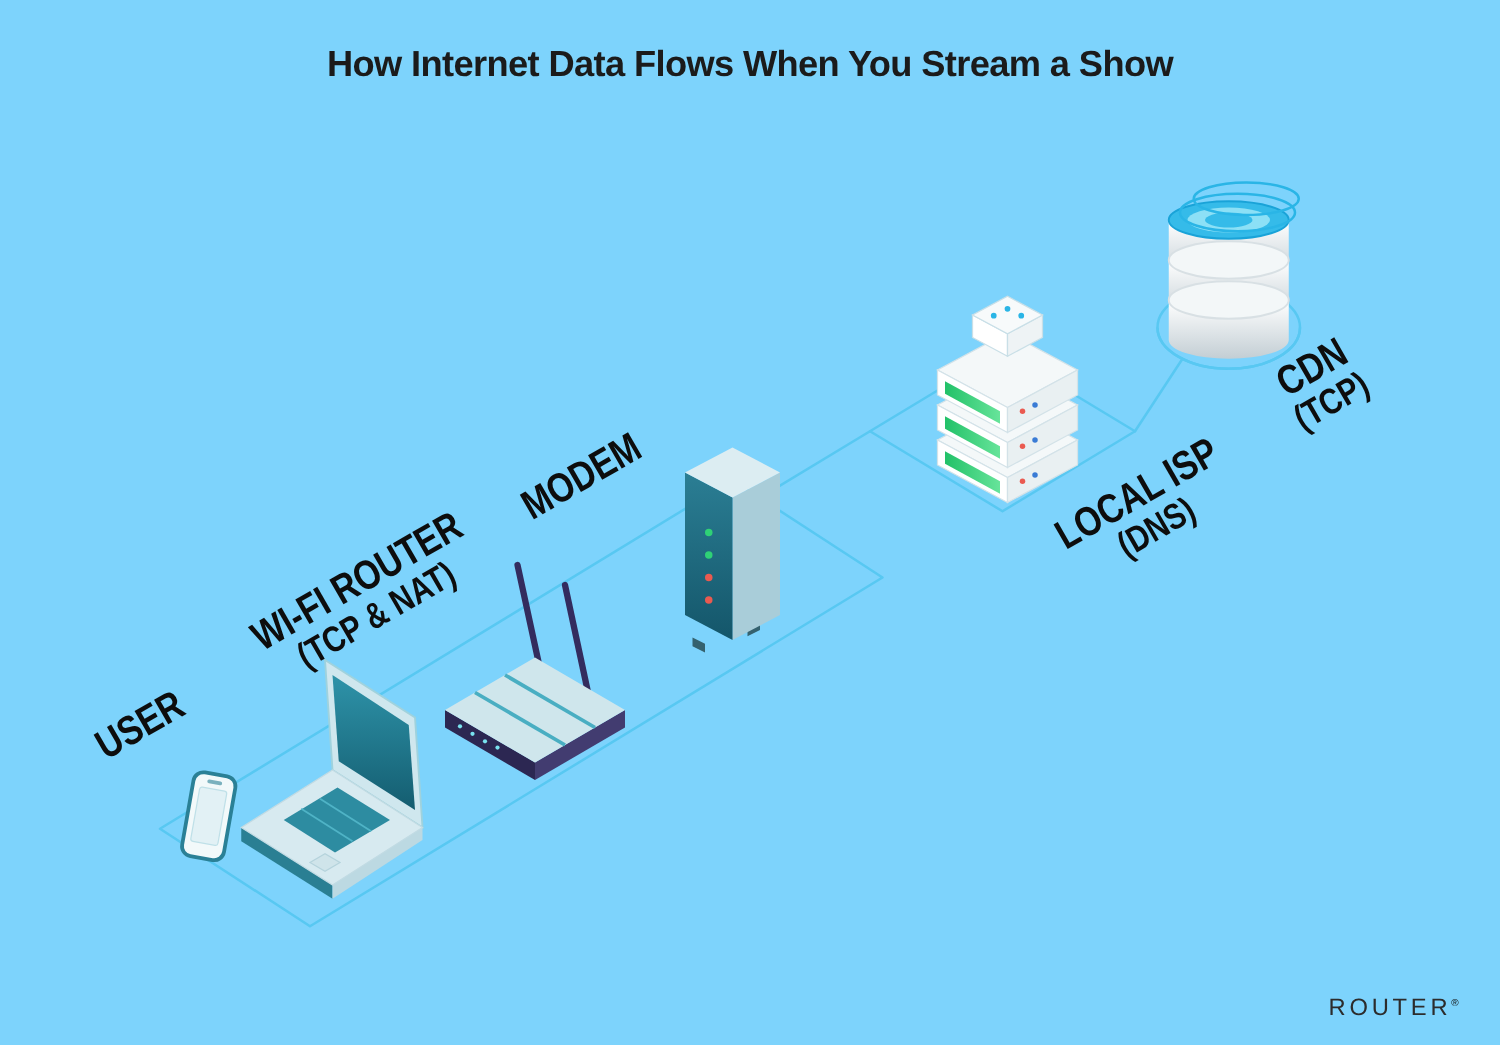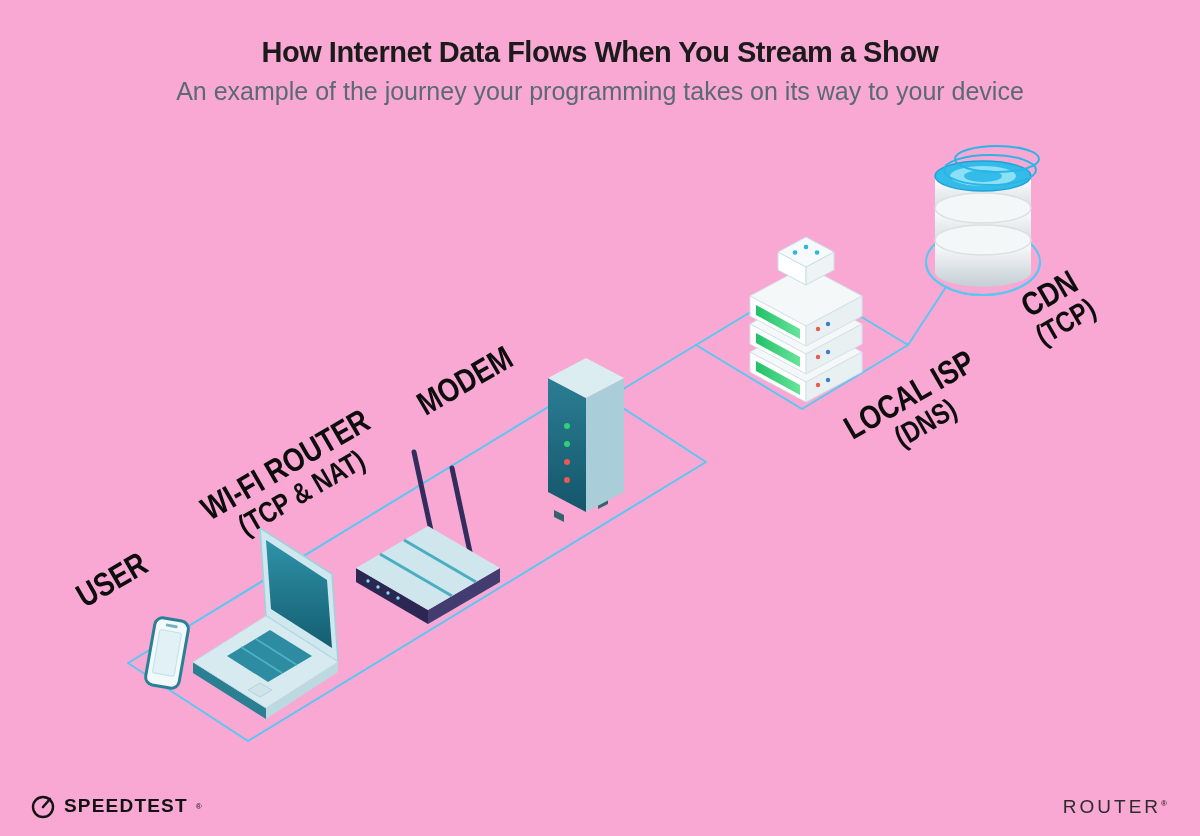--- a/index.html
+++ b/index.html
@@ -1,17 +1,17 @@
 <!DOCTYPE html>
 <html><head>
 <meta charset="utf-8">
 <style>
   html,body { margin:0; padding:0; background:#ffffff; }
   .canvas {
-    position:relative; width:1200px; height:836px; background:#f9a8d4;
+    position:relative; width:1200px; height:836px; background:#7dd3fc;
     font-family:"Liberation Sans", sans-serif; overflow:hidden;
   }
   
   .header { position:absolute; top:36px; left:0; width:100%; text-align:center; }
   .title { margin:0; font-size:29px; font-weight:700; letter-spacing:-0.5px; color:#1b1b1b; }
   .subtitle { margin:8px 0 0 0; font-size:25px; font-weight:400; color:#5a6a72; }
 
   
   .diagram { position:absolute; inset:0; }
   .diagram svg { position:absolute; top:0; left:0; }
@@ -42,21 +42,20 @@
     font-size:19px; font-weight:400; letter-spacing:3px; color:#2c2c2c;
   }
 </style>
 </head>
 <body>
 
 <div class="canvas">
 
   <div class="header">
     <h1 class="title">How Internet Data Flows When You Stream a Show</h1>
-    <p class="subtitle">An example of the journey your programming takes on its way to your device</p>
   </div>
 
   <div class="diagram">
 
     <svg width="1200" height="836" viewBox="0 0 1200 836">
       <defs>
         <linearGradient id="gScreen" x1="0" y1="0" x2="0" y2="1">
           <stop offset="0" stop-color="#2e93a9"></stop>
             <stop offset="1" stop-color="#145d70"></stop>
         </linearGradient>
@@ -204,26 +203,18 @@
     <div class="lbl lbl-isp">
       <span class="main">LOCAL ISP</span>
       <span class="sub">(DNS)</span>
     </div>
     <div class="lbl lbl-cdn">
       <span class="main">CDN</span>
       <span class="sub">(TCP)</span>
     </div>
   </div>
 
-  <div class="footer-left">
-    <svg width="26" height="28" viewBox="0 0 26 28">
-      <circle cx="13" cy="15" r="10" fill="none" stroke="#141414" stroke-width="2.4"></circle>
-      <line x1="13" y1="15" x2="20" y2="7" stroke="#141414" stroke-width="2.6" stroke-linecap="round"></line>
-    </svg>
-    <span class="speedtest-text">SPEEDTEST</span>
-    <span class="tm">®</span>
-  </div>
 
   <div class="footer-right">
     <span>ROUTER</span><span class="tm">®</span>
   </div>
 
 </div>
 
 </body></html>

